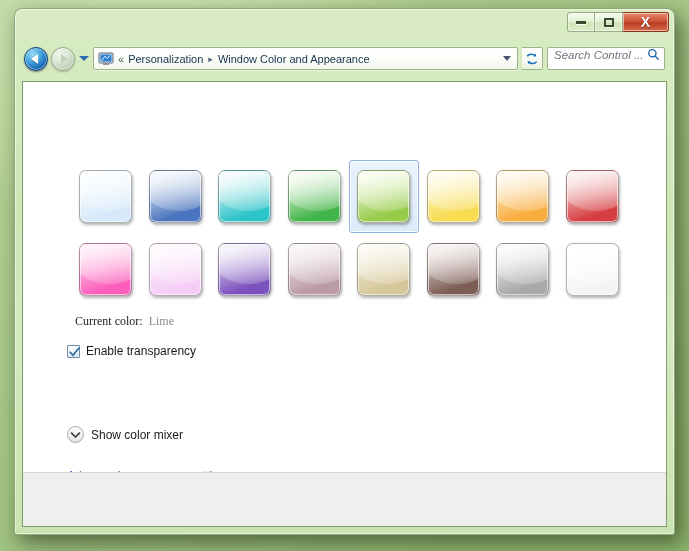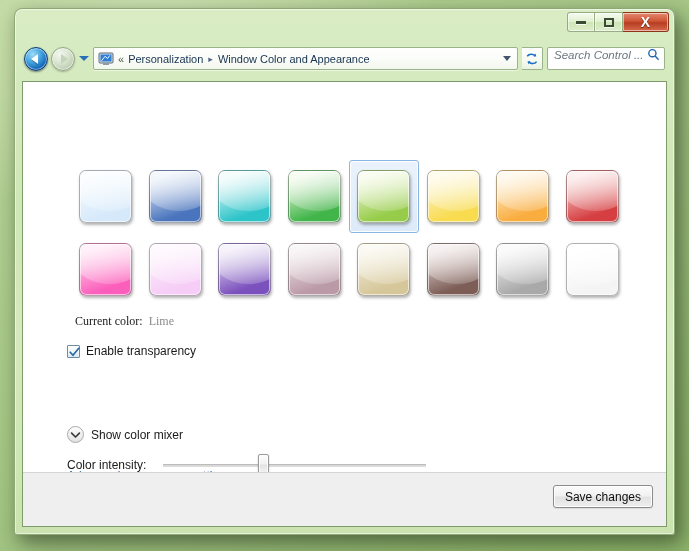--- a/index.html
+++ b/index.html
@@ -632,41 +632,33 @@
 
         <div id="transparency-row">
           <span id="transparency-box">
             <svg width="11" height="11" viewBox="0 0 11 11">
               <path d="M1.3 5.4 L4.0 8.3 L9.6 1.4" stroke="#2d6ba8" stroke-width="1.7" fill="none" stroke-linecap="square"></path>
             </svg>
           </span>
           <span id="transparency-label">Enable transparency</span>
         </div>
 
-        <div id="intensity-row">
-          <span id="intensity-label">Color intensity:</span>
-          <span id="slider-wrap">
-            <span id="slider-track"></span>
-            <span id="slider-thumb" style="left: calc(38% - 5px);"></span>
-          </span>
-        </div>
 
         <div id="mixer-row">
           <span id="mixer-chevron">
             <svg width="11" height="8" viewBox="0 0 11 8">
               <path d="M1.6 2.2 L5.5 6.0 L9.4 2.2" stroke="#3a3a3a" stroke-width="1.7" fill="none" stroke-linecap="round" stroke-linejoin="round"></path>
             </svg>
           </span>
           <span id="mixer-label">Show color mixer</span>
         </div>
 
         <a id="advanced-link" href="#">Advanced appearance settings...</a>
       </div>
 
       <div id="command-bar">
         <div id="command-buttons">
-          <button class="cmd-btn">Save changes</button>
         </div>
       </div>
     </div>
 
   </div>
 </div>
 
 </body></html>

